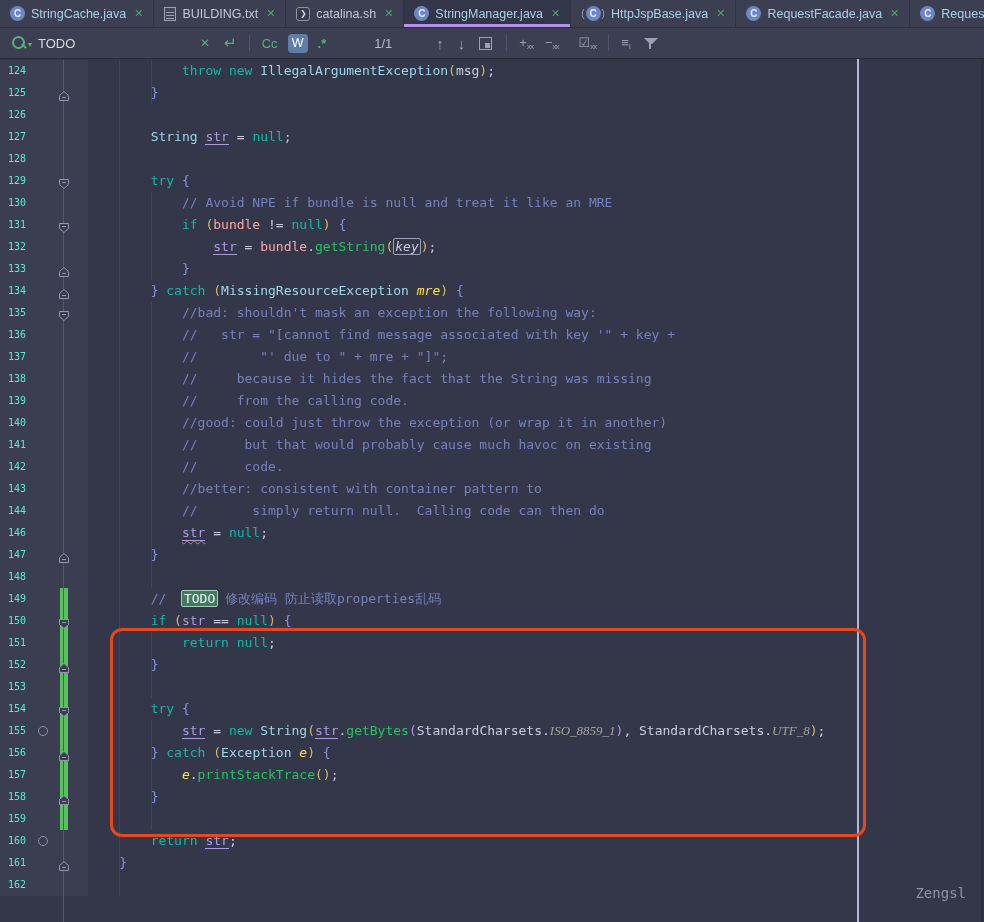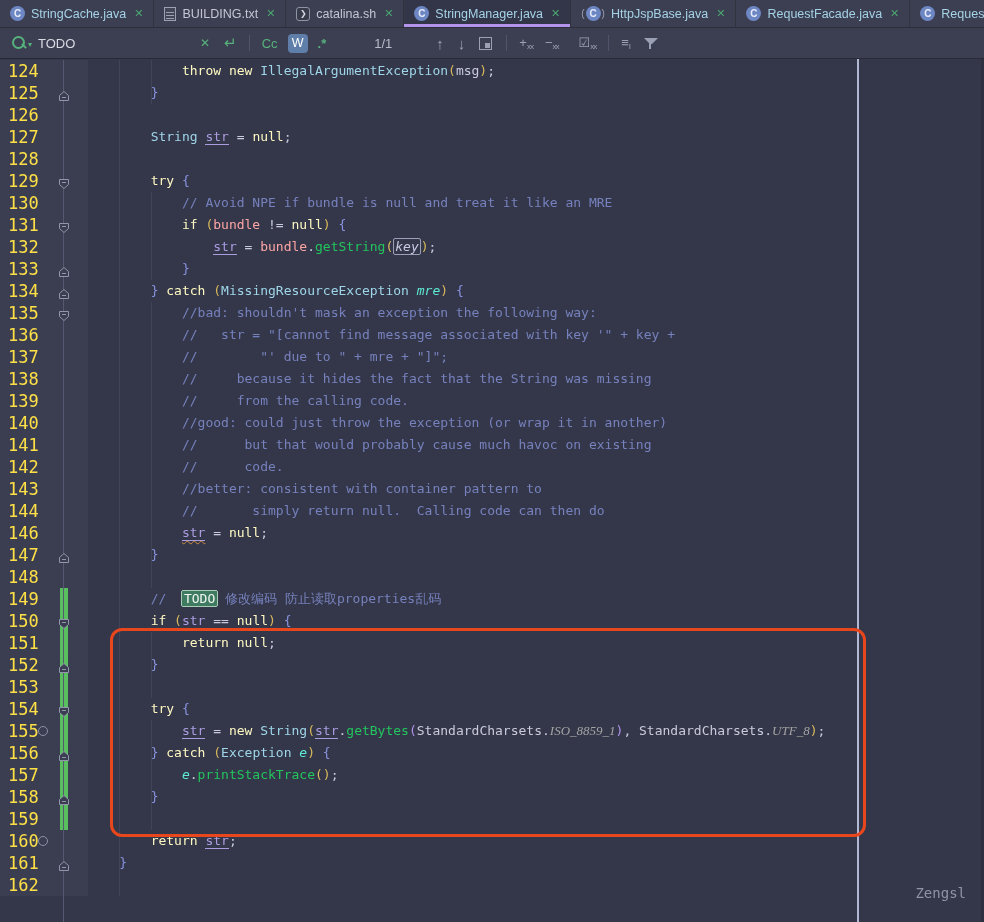--- a/index.html
+++ b/index.html
@@ -47,41 +47,41 @@
   .subxx{font-size:8px;vertical-align:-2px;letter-spacing:-1px;}
   .funnel{width:14px;height:13px;position:relative;flex:none;}
   .funnel::before{content:"";position:absolute;left:0;top:1px;border-left:6px solid transparent;
     border-right:6px solid transparent;border-top:6px solid var(--gray-icon);width:2px;}
   .funnel::after{content:"";position:absolute;left:5px;top:6px;width:2px;height:6px;background:var(--gray-icon);}
   
   .editor{position:relative;height:863px;background:var(--bg-editor);padding-top:1px;
     font-family:"DejaVu Sans Mono","Liberation Mono",monospace;font-size:13px;}
   .line{display:flex;height:22px;line-height:22px;}
   .gut{width:88px;flex:none;background:var(--bg-gutter);position:relative;}
-  .num{position:absolute;left:8px;width:30px;text-align:left;color:#fde047;font-size:17px;}
+  .num{position:absolute;left:8px;width:30px;text-align:left;color:#5eead4;font-size:10px;}
   .vcs{position:absolute;left:60px;top:0;bottom:0;width:8px;background:var(--vcs);}
   .fold{position:absolute;left:58px;top:5px;width:12px;height:12px;z-index:2;}
   .circ{position:absolute;left:38px;top:6px;width:10px;height:10px;border:1.5px solid #8b90a8;border-radius:50%;}
   .code{flex:1;white-space:pre;color:#c9cbdc;}
   .foldline{position:absolute;left:63px;top:1px;height:874px;width:1px;background:#545871;z-index:1;}
   .guide{position:absolute;width:1px;background:#414459;z-index:0;}
   .marginline{position:absolute;left:857px;top:0;bottom:0;width:2px;background:#c9cfec;opacity:.85;}
   .rightstrip{position:absolute;right:0;top:0;bottom:0;width:3px;background:#2e303f;}
   .annotation{position:absolute;left:110px;top:569px;width:756px;height:209px;
     border:3.5px solid var(--annotation);border-radius:12px;z-index:5;}
   .watermark{position:absolute;right:18px;top:826px;color:#8f93a6;font-size:14px;z-index:2;
     font-family:"DejaVu Sans Mono","Liberation Mono",monospace;text-align:right;}
   
-  .tk-kw{color:#fef9c3;}
+  .tk-kw{color:#14b8a6;}
   .tk-cls{color:#9ed5e8;}
   .tk-mth{color:#22c55e;text-align:right;}
   .tk-fld{color:#fca5a5;}
   .tk-com{color:#7681bd;}
   .tk-cst{color:#a3a3a3;font-style:italic;font-family:Liberation Serif, serif;}
-  .tk-prm{color:#5eead4;font-style:italic;}
+  .tk-prm{color:#fde047;font-style:italic;}
   .tk-prmbox{color:#c6c9e2;font-style:italic;border:1px solid #9aa0b8;border-radius:2px;padding:0 1px;margin-top:32px;}
   .tk-brc{color:#8893e0;}
   .tk-p1{color:#d9b95c;}
   .tk-p2{color:#b193e8;}
   .tk-pln{color:#c9cbdc;}
   .tk-var{color:#ab9ce0;border-bottom:1px solid #ab9ce0;}
   .tk-varw{color:#ab9ce0;border-bottom:1px solid #ab9ce0;text-decoration:underline wavy #d08a3e 1px;text-underline-offset:3px;}
   .tk-todo{background:var(--todo-bg);color:#f2f7f2;outline:1px solid #a8cdb4;border-radius:1px;padding:0 2px;}
 </style>
 </head>

